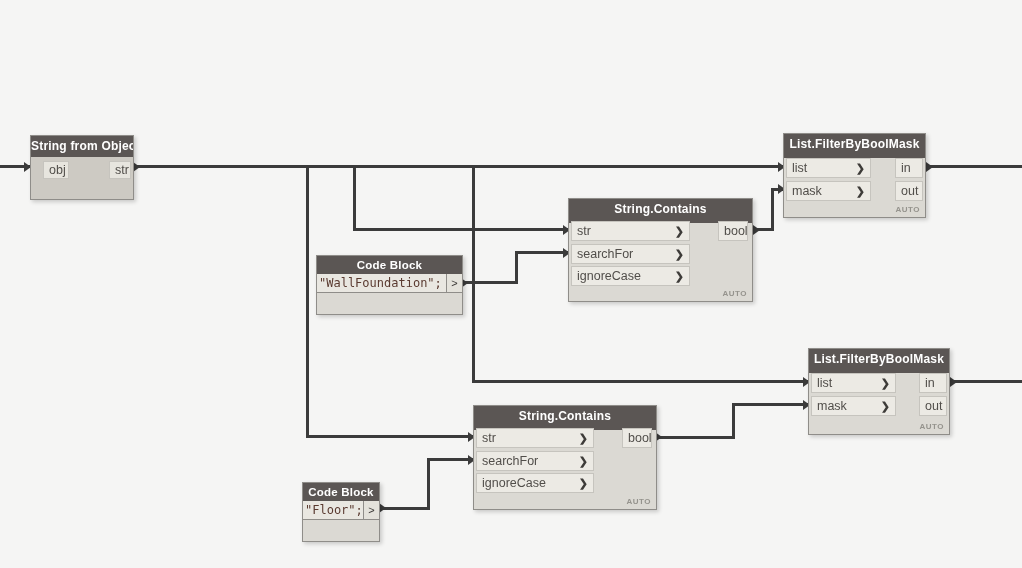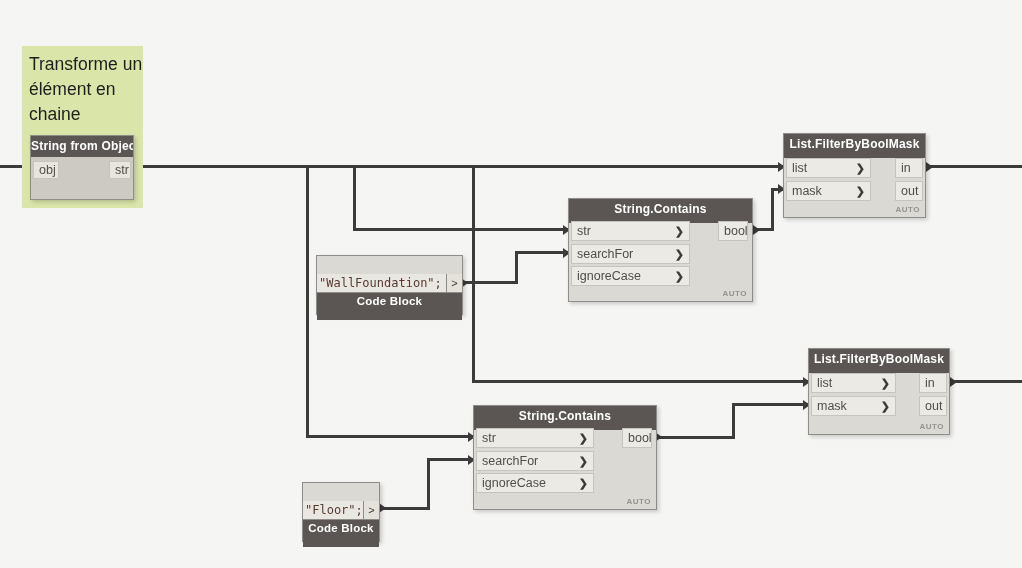--- a/index.html
+++ b/index.html
@@ -63,21 +63,21 @@
   .codeTxt {
     flex:1; font-family:"DejaVu Sans Mono", monospace;
     font-size:12px; line-height:18px; color:#5a3a30; padding-left:2px;
     white-space:nowrap; overflow:hidden;
   }
   .codePort {
     width:15px; border-left:1px solid #8f8d89; text-align:center;
     font-size:11px; line-height:18px; color:#3d3b38; background:#e4e2db;
   }
   #cb1 { left:316px; top:255px; width:147px; height:60px; }
-  #cb1 .hdr, #cb2 .hdr { height:28px; line-height:18px; font-size:11.5px;margin-top:36px; }
+  #cb1 .hdr, #cb2 .hdr { height:28px; line-height:18px; font-size:11.5px; }
   #cb2 { left:302px; top:482px; width:78px; height:60px; }
 
   
   #cnt1 { left:568px; top:198px; width:185px; height:104px; }
   #cnt2 { left:473px; top:405px; width:184px; height:105px; }
 
   
   #flt1 { left:783px; top:133px; width:143px; height:85px; }
   #flt2 { left:808px; top:348px; width:142px; height:87px; }
 </style>
@@ -119,27 +119,24 @@
   <div class="nub" style="left:461px;top:278px;"></div>
   <div class="nub" style="left:926px;top:162px;"></div>
   <div class="nub" style="left:803px;top:377px;"></div>
   <div class="nub" style="left:803px;top:400px;"></div>
   <div class="nub" style="left:468px;top:432px;"></div>
   <div class="nub" style="left:468px;top:455px;"></div>
   <div class="nub" style="left:655px;top:432px;"></div>
   <div class="nub" style="left:950px;top:377px;"></div>
   <div class="nub" style="left:379px;top:503px;"></div>
 
-  <div class="note">
-    <span>Transforme un élément en chaine</span>
-  </div>
 
   <div class="node" id="sfo">
     <div class="hdr">String from Object</div>
-    <div class="chip" style="left:2px; top:25px; width:26px;">
+    <div class="chip" style="left:12px; top:25px; width:26px;">
       <span>obj</span>
     </div>
     <div class="chip" style="right:2px; top:25px; width:22px;">
       <span>str</span>
     </div>
   </div>
 
   <div class="node" id="flt1">
     <div class="hdr">List.FilterByBoolMask</div>
     <div class="chip" style="left:2px; top:24px; width:85px;">

